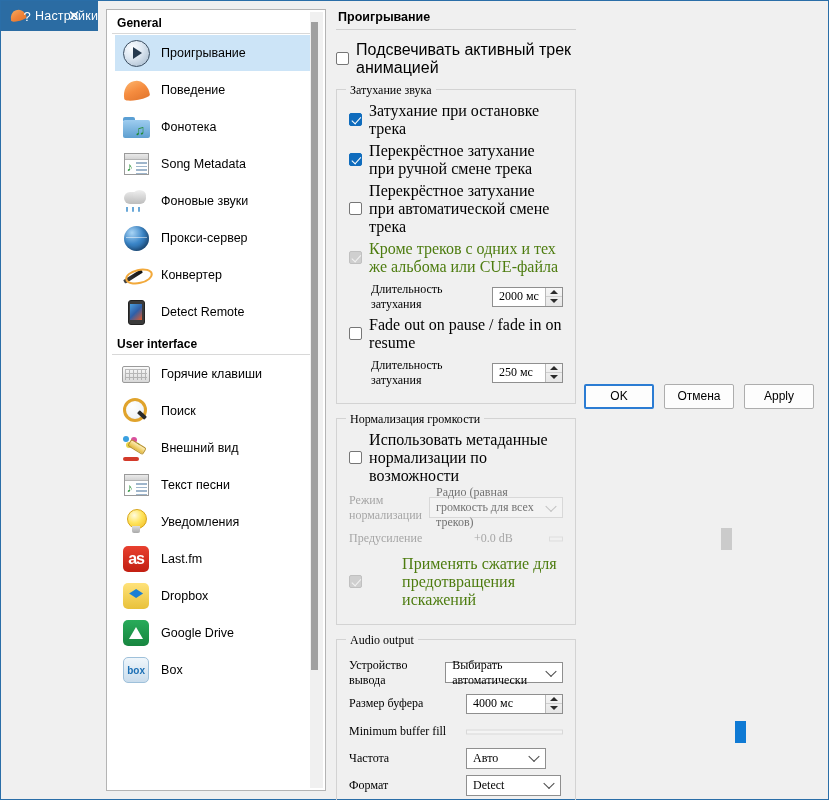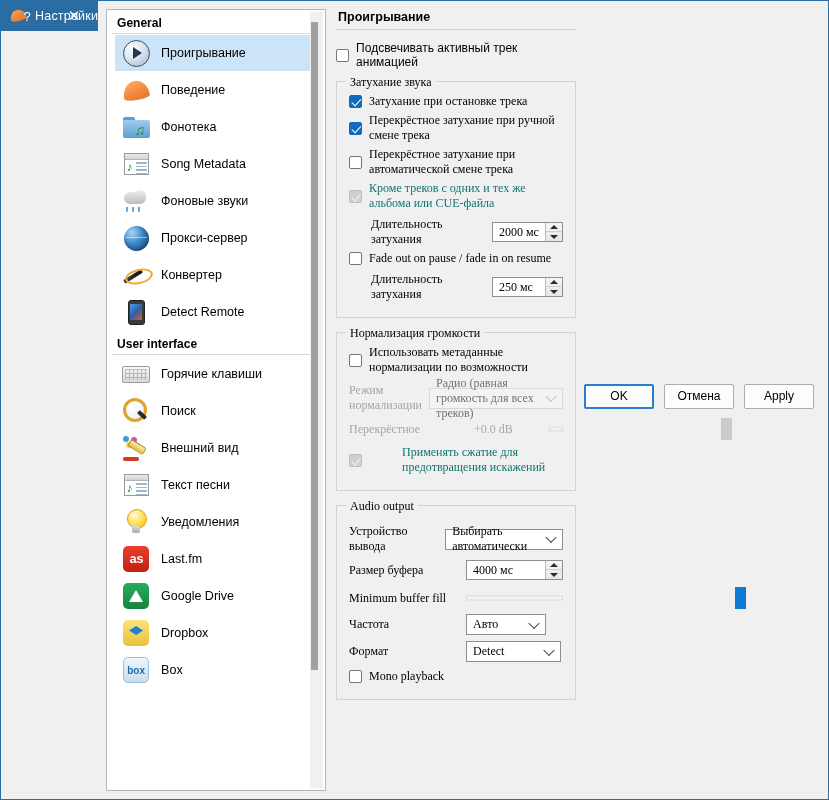--- a/index.html
+++ b/index.html
@@ -198,21 +198,21 @@
 
   .ico-bulb { width:22px;height:26px;position:relative;}
   .ico-bulb::before{content:"";position:absolute;left:2px;top:0;width:18px;height:18px;border-radius:50%;
     background: radial-gradient(circle at 35% 30%, #fffbe0 0%, #ffe45c 45%, #f0b81e 100%);
     border:1px solid #d8a518;}
   .ico-bulb::after{content:"";position:absolute;left:7px;top:17px;width:8px;height:7px;
     background:linear-gradient(180deg,#dcdcdc,#a9a9a9);border-radius:0 0 2px 2px;}
 
   .ico-sq { width:26px;height:26px;border-radius:5px; display:flex;align-items:center;justify-content:center;
     color:#fff;font-weight:bold;font-size:11px;}
-  .ico-lastfm { background:linear-gradient(180deg,#e8402f,#c21f12); font-size:13px; letter-spacing:-1px;font-family:Liberation Mono, monospace;}
+  .ico-lastfm { background:linear-gradient(180deg,#e8402f,#c21f12); font-size:16px; letter-spacing:-1px;}
   .ico-gdrive { background:linear-gradient(180deg,#28ab5a,#17853f);}
   .ico-gdrive::after{content:"";width:0;height:0;border-left:7px solid transparent;
     border-right:7px solid transparent;border-bottom:12px solid #fff;}
   .ico-dropbox { background:linear-gradient(180deg,#ffe27a,#e8c13a);position:relative;}
   .ico-dropbox::after{content:"";position:absolute;width:14px;height:14px;
     background:#1b7fd4;clip-path: polygon(50% 0%, 100% 32%, 50% 64%, 0% 32%);}
   .ico-box { background:linear-gradient(180deg,#eff6fb,#c9dcec);color:#1b6fb5;font-size:10px;
     border:1px solid #9ec0da;}
 
   
@@ -251,22 +251,22 @@
     content:""; position:absolute; left:3.5px; top:1px;
     width:4px; height:7.5px; border:solid #fff; border-width:0 1.8px 1.8px 0;
     transform: rotate(42deg);
   }
   .cbox.disabled { background:#cfcfcf; border-color:#c0c0c0;}
   .cbox.disabled::after {
     content:""; position:absolute; left:3.5px; top:1px;
     width:4px; height:7.5px; border:solid #f2f2f2; border-width:0 1.8px 1.8px 0;
     transform: rotate(42deg);
   }
-  .cb-label { font-size:12px; }
-  .cb-label.dim { color:#0f766e; }
+  .cb-label { font-size:16px; }
+  .cb-label.dim { color:#4d7c0f; }
 
   
   .group {
     border:1px solid #d3d3d3;
     margin-bottom: 14px;
     padding: 12px 12px 11px 12px;
     position: relative;
     font-family: Liberation Serif, serif;
   }
   .group > .gtitle {
@@ -485,29 +485,29 @@
             <span class="label">Уведомления</span>
           </div>
           <div class="nav-item">
             <span class="ico">
               <div class="ico-sq ico-lastfm">as</div>
             </span>
             <span class="label">Last.fm</span>
           </div>
           <div class="nav-item">
             <span class="ico">
+              <div class="ico-sq ico-dropbox"></div>
+            </span>
+            <span class="label">Dropbox</span>
+          </div>
+          <div class="nav-item">
+            <span class="ico">
               <div class="ico-sq ico-gdrive"></div>
             </span>
             <span class="label">Google Drive</span>
-          </div>
-          <div class="nav-item">
-            <span class="ico">
-              <div class="ico-sq ico-dropbox"></div>
-            </span>
-            <span class="label">Dropbox</span>
           </div>
           <div class="nav-item">
             <span class="ico">
               <div class="ico-sq ico-box">box</div>
             </span>
             <span class="label">Box</span>
           </div>
         </div>
       <div id="sb-track">
         <div id="sb-thumb"></div>
@@ -586,21 +586,21 @@
 
           <div class="field-row">
             <span class="field-label dim" style="width:118px;">Режим нормализации</span>
             <span class="combo grow disabled">
               <span>Радио (равная громкость для всех треков)</span>
               <span class="chev"></span>
             </span>
           </div>
 
           <div class="field-row">
-            <span class="field-label dim" style="width:118px;">Перекрёстное</span>
+            <span class="field-label dim" style="width:118px;">Предусиление</span>
             <span class="field-label dim" style="width:68px;">+0.0 dB</span>
             <span class="slider disabled">
               <span class="track"></span>
               <span class="handle" id="preamp-handle" style="left: 172px;"></span>
             </span>
           </div>
 
           <div class="cb-row" style="margin-top:6px;gap:40px;">
             <span class="cbox disabled"></span>
             <span class="cb-label dim">Применять сжатие для предотвращения искажений</span>

